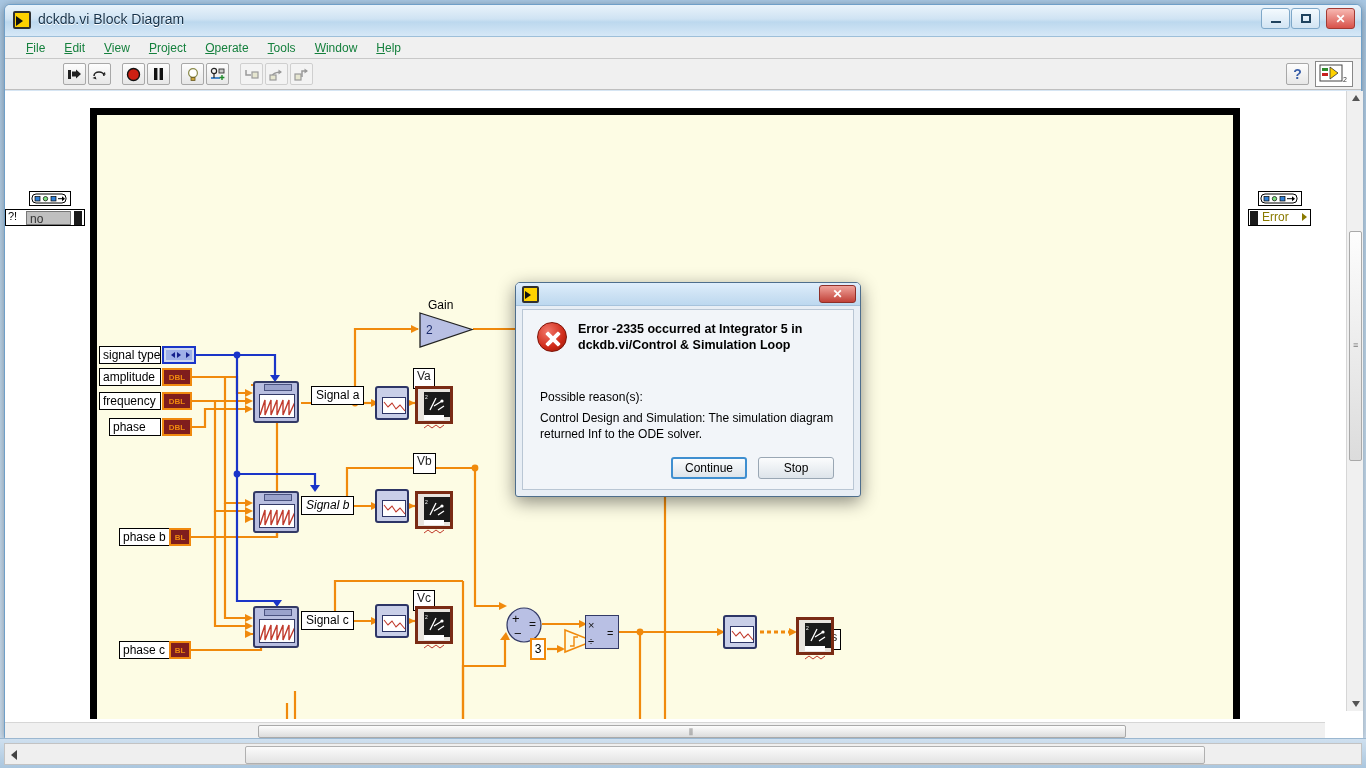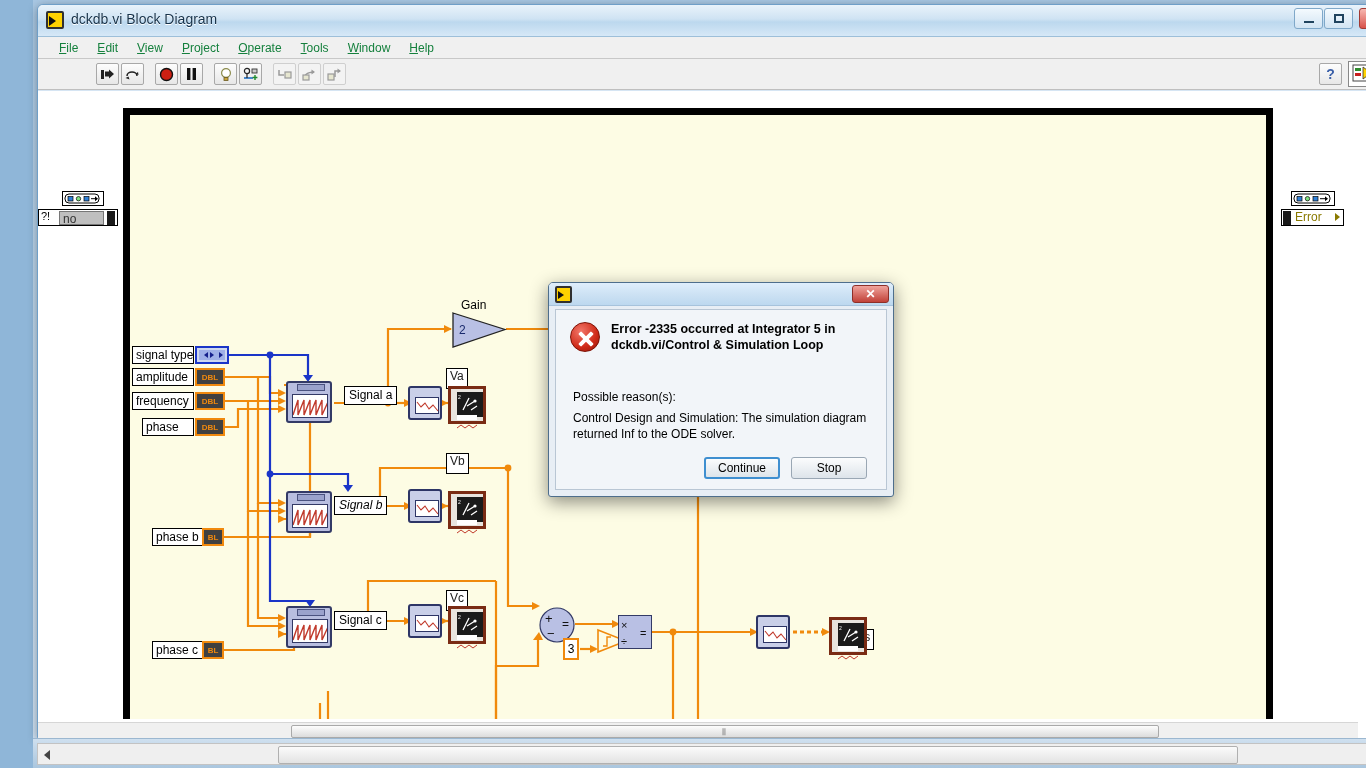--- a/index.html
+++ b/index.html
@@ -7,21 +7,20 @@
     width: 1366px; height: 768px;
     font-family: "Liberation Sans", sans-serif;
     overflow: hidden;
     background: #8fb6d8;
   }
 
   
   #desktop {
     position: absolute; inset: 0;
     background: linear-gradient(180deg,#a8c7e3 0%, #bcd5ea 40%, #cfe1f2 100%);
-    margin-left: 33px;
   }
 
   
   #main-window {
     position: absolute; left: 4px; top: 4px;
     width: 1358px; height: 734px;
     background: #d6e5f3;
     border: 1px solid #6f9fc8;
     border-radius: 6px 6px 0 0;
     box-shadow: 0 2px 10px rgba(0,0,0,.35);
@@ -129,21 +128,21 @@
   }
   svg.wires { position:absolute; left:0; top:0; width:1320px; height:640px; pointer-events:none; }
   .ctrl-label {
     position:absolute; height:18px;
     border:1px solid #000; background:#fff;
     font-size:12px; color:#000; line-height:16px;
     padding: 0 3px; white-space:nowrap;
   }
   .term-dbl {
     position:absolute; width:30px; height:18px;
-    background:#404040; border:2px solid #f0890e;
+    background:#7f1d1d; border:2px solid #f0890e;
     display:flex;align-items:center;justify-content:center;
     font-size:8px;font-weight:bold;color:#f0890e;
   }
   .term-enum {
     position:absolute; width:34px; height:18px;
     background:#cfd8ee; border:2px solid #1a35c8;
     display:flex;align-items:center;justify-content:center;
     font-size:9px;color:#1a35c8;
   }
   .sig-box {

